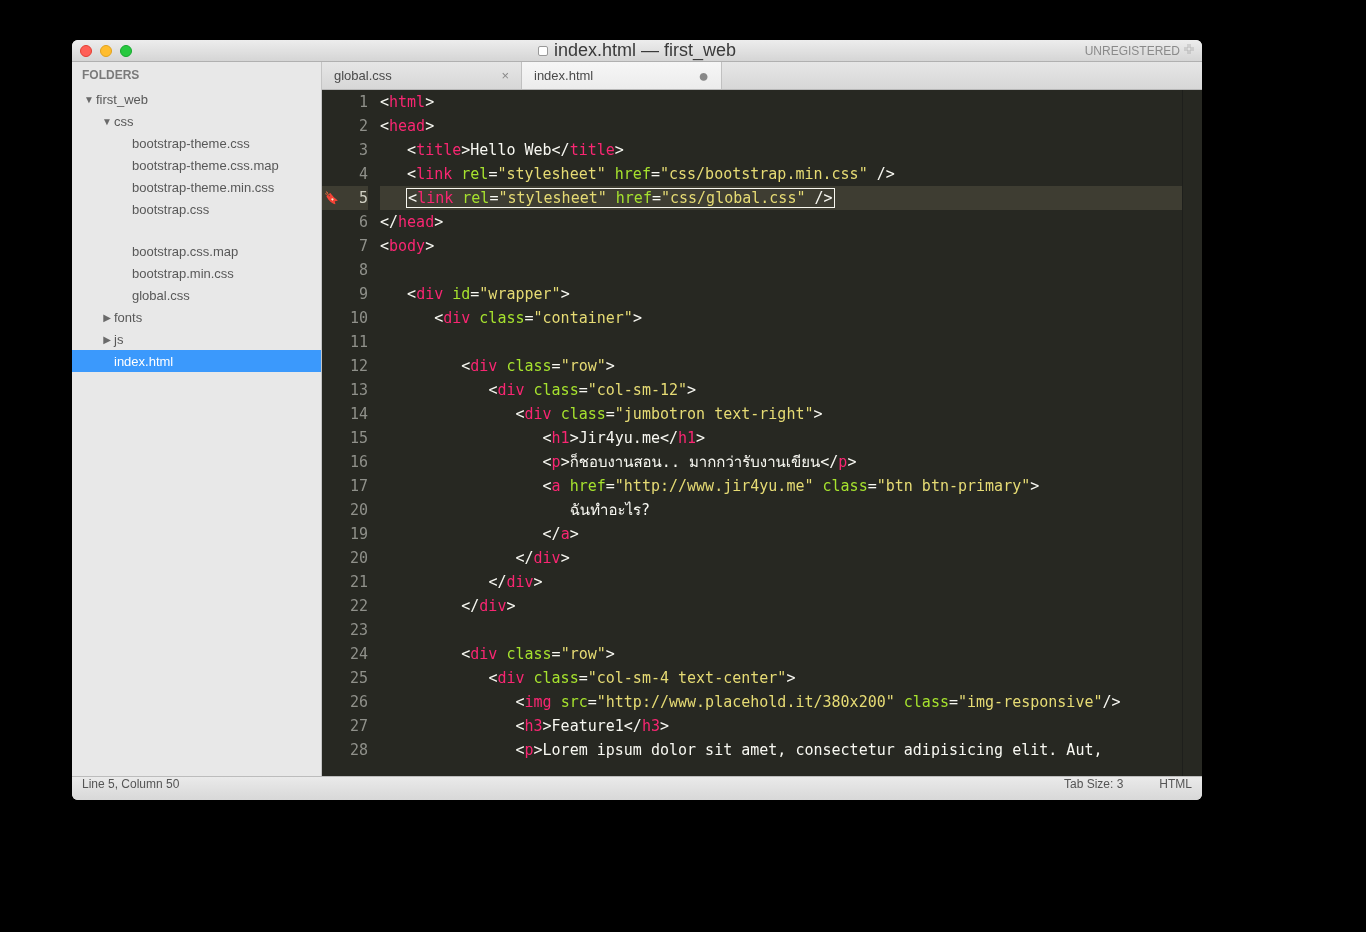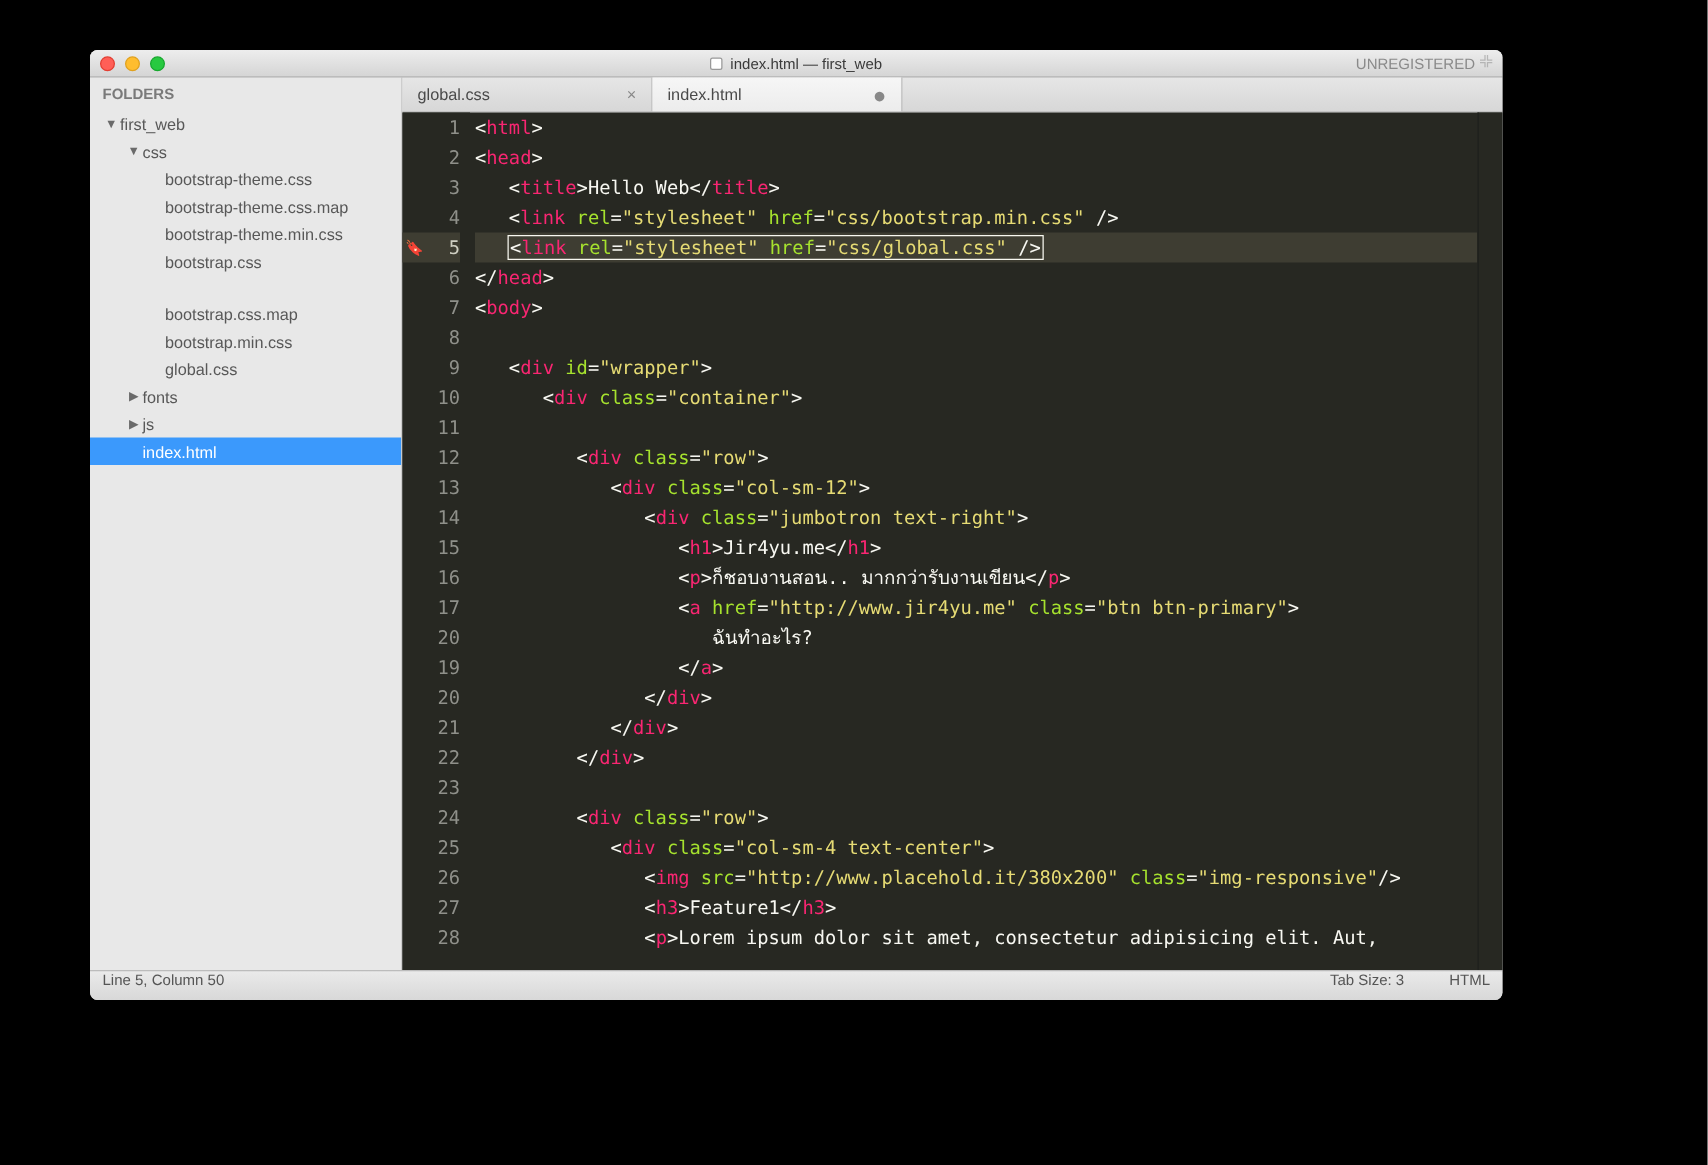--- a/index.html
+++ b/index.html
@@ -2,21 +2,21 @@
 <html><head>
 <meta charset="utf-8">
 <style>
 * { margin:0; padding:0; box-sizing:border-box; }
 body { background:#000; width:1366px; height:932px; font-family:"Lucida Grande","Helvetica Neue",Arial,sans-serif; position:relative; }
 .window { position:absolute; left:72px; top:40px; width:1130px; height:760px; background:#e8e8e8; border-radius:6px; box-shadow:0 10px 40px rgba(0,0,0,0.6); overflow:hidden; display:flex; flex-direction:column; }
 .titlebar { height:22px; background:linear-gradient(#ededed,#d5d5d5); border-bottom:1px solid #b0b0b0; display:flex; align-items:center; position:relative; }
 .traffic { display:flex; gap:8px; margin-left:8px; }
 .tl { width:12px; height:12px; border-radius:50%; }
 .tl.r{background:#ff5f57;border:1px solid #e33e32;} .tl.y{background:#ffbd2e;border:1px solid #e0a11e;} .tl.g{background:#28c940;border:1px solid #17a82e;}
-.title-center{position:absolute;left:0;right:0;text-align:center;font-size:12px;color:#3a3a3a;display:flex;justify-content:center;align-items:center;gap:6px;pointer-events:none;}
+.title-center{position:absolute;left:0;right:0;text-align:center;font-size:18px;color:#3a3a3a;display:flex;justify-content:center;align-items:center;gap:6px;pointer-events:none;}
 .doc-dot{width:10px;height:10px;border-radius:2px;background:#fff;border:1px solid #999;display:inline-block;}
 .unreg{position:absolute;right:8px;font-size:12px;color:#8a8a8a;display:flex;align-items:flex-start;gap:4px;}
 .expand-icon{width:10px;height:10px;opacity:0.5;}
 .body{flex:1;display:flex;min-height:0;}
 .sidebar{width:250px;background:#e8e8e8;border-right:1px solid #c4c4c4;display:flex;flex-direction:column;font-size:13px;}
 .sb-heading{padding:6px 10px;color:#7a7a7a;font-size:12px;font-weight:bold;}
 .tree{flex:1;overflow:auto;}
 .tree-item{display:flex;align-items:center;height:22px;color:#585858;cursor:default;white-space:nowrap;}
 .tree-item.sel{background:#3b99fc;color:#fff;}
 .arrow{display:inline-block;width:10px;margin-right:2px;text-align:center;font-size:10px;color:#6a6a6a;}

